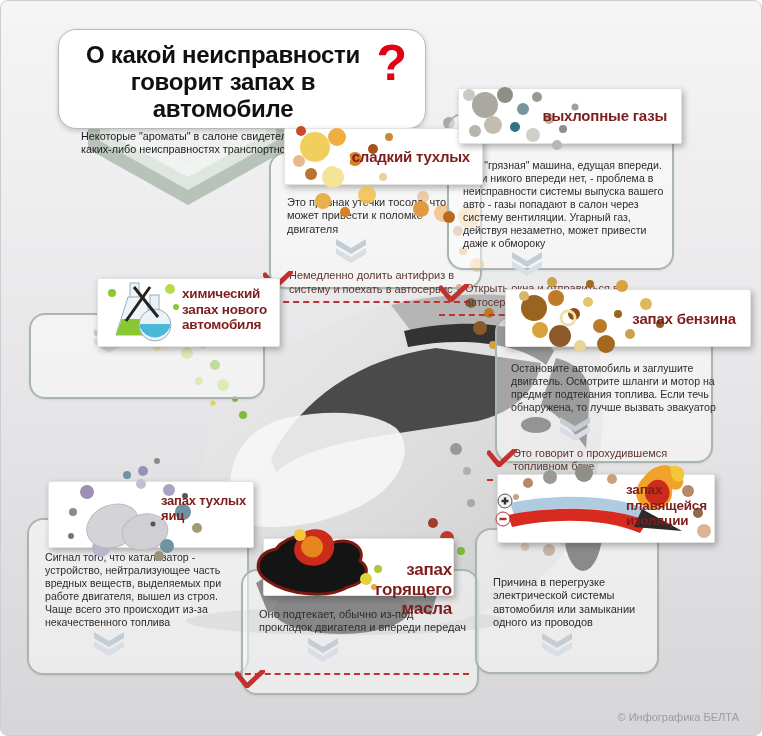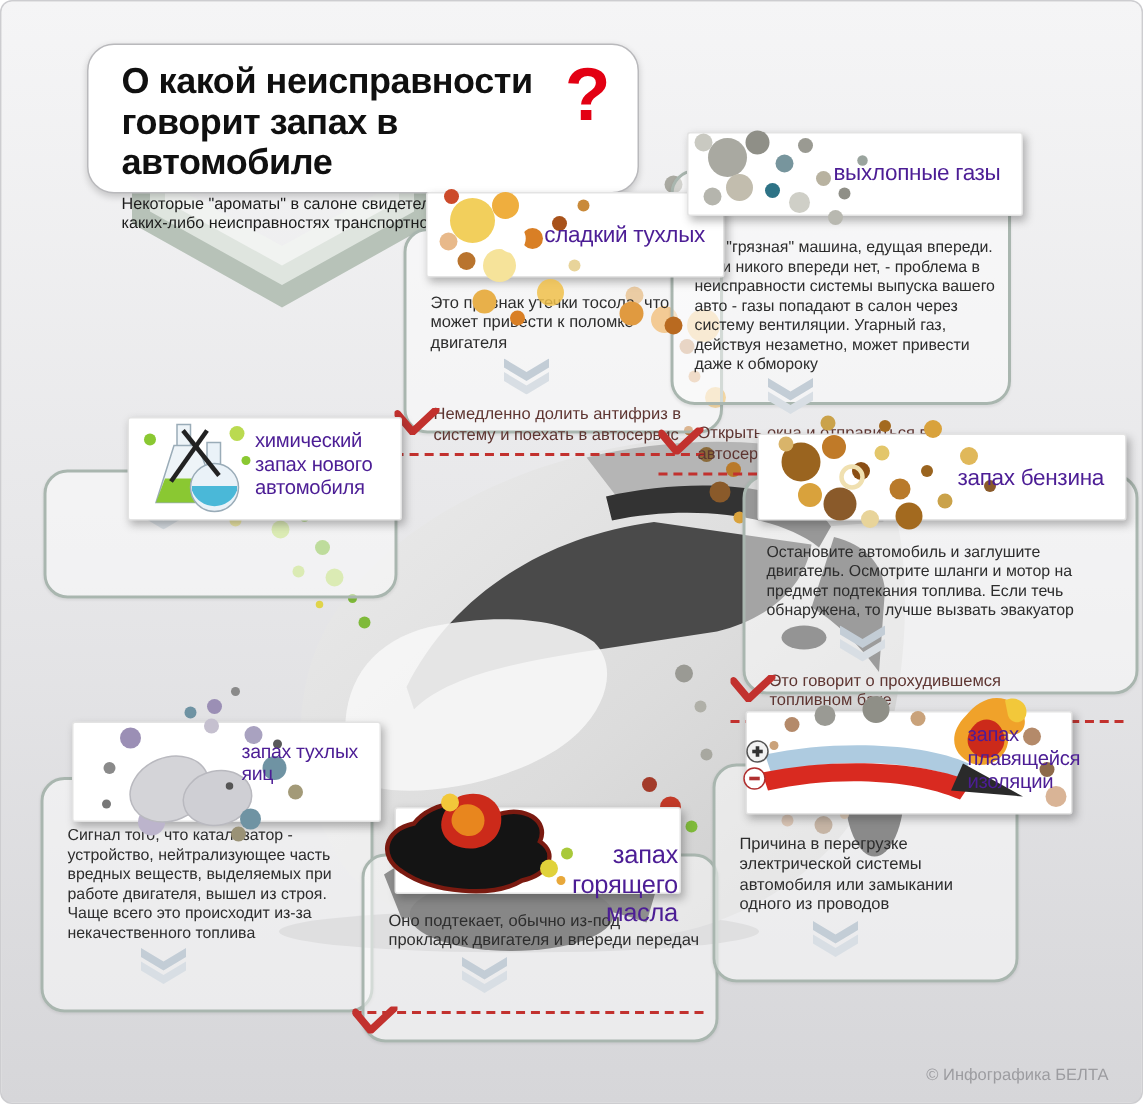--- a/index.html
+++ b/index.html
@@ -9,21 +9,21 @@
     background:linear-gradient(180deg,#f5f5f6 0%,#e7e7e9 50%,#d6d6d9 100%);
     font-family:"Liberation Sans","DejaVu Sans",sans-serif;
   }
   
   .title-box{
     position:absolute;left:57px;top:28px;width:368px;height:100px;z-index:4;
     background:#fff;border:1px solid #b9b9bc;border-radius:18px;
     box-shadow:0 2px 5px rgba(0,0,0,.18);box-sizing:border-box;
     padding:12px 60px 10px 22px;
   }
-  .title-box h1{margin:0;font-size:24px;line-height:1.12;color:#101010;letter-spacing:-.3px;}
+  .title-box h1{margin:0;font-size:24px;line-height:1.12;color:#101010;letter-spacing:-.3px;text-align:center;}
   .title-box .qmark{position:absolute;right:18px;top:4px;font-size:50px;font-weight:bold;color:#e30013;}
   .title-box .subtitle{margin-top:7px;font-size:10.8px;line-height:1.25;color:#1c1c1c;}
   .big-chev{position:absolute;left:86px;top:118px;z-index:1;}
   
   .panel{
     position:absolute;z-index:2;border:2px solid #a9b6af;border-radius:16px;
     background:rgba(253,253,254,.5);box-sizing:border-box;
     box-shadow:0 1px 2px rgba(0,0,0,.08);
   }
   .panel .body{margin:0;color:#2d2d2d;font-size:11px;line-height:1.22;}
@@ -31,41 +31,41 @@
   .action{position:relative;margin:1px 0 0 -24px;padding:0 0 5px 26px;
     border-bottom:2px dashed #c2312e;}
   .action .atext{margin:0;color:#5e3531;font-size:11px;line-height:1.22;}
   .check{position:absolute;left:0;top:2px;}
   
   #panel-sweet      {left:268px;top:151px;width:213px;height:137px;padding:42px 10px 0 16px;}
   #panel-exhaust    {left:446px;top:112px;width:227px;height:157px;padding:44px 8px 0 14px;}
   #panel-exhaust .body{font-size:10.6px;}
   #panel-chemical   {left:28px;top:312px;width:236px;height:86px;padding:14px 10px 0 30px;}
   #panel-chemical .chev{margin:0 0 1px 30px;}
-  #panel-petrol     {left:494px;top:315px;width:264px;height:147px;padding:44px 8px 0 14px;}
+  #panel-petrol     {left:494px;top:315px;width:218px;height:147px;padding:44px 8px 0 14px;}
   #panel-petrol .body{font-size:10.6px;}
   #panel-eggs       {left:26px;top:517px;width:222px;height:157px;padding:31px 8px 0 16px;}
   #panel-eggs .body{font-size:10.6px;}
   #panel-eggs .atext{font-size:10.6px;}
   #panel-oil        {left:240px;top:568px;width:238px;height:126px;padding:37px 8px 0 16px;}
-  #panel-insulation {left:474px;top:508px;width:204px;height:146px;padding:46px 2px 0 16px;}
+  #panel-insulation {left:474px;top:527px;width:184px;height:146px;padding:46px 2px 0 16px;}
   #panel-insulation .body{width:150px;}
   #panel-insulation .atext{font-size:10.4px;}
   
   .card{
     position:absolute;z-index:4;background:#fff;border:1px solid #e3e3e3;
     border-radius:2px;box-shadow:2px 3px 6px rgba(50,50,50,.35);
   }
-  .card .ctitle{position:absolute;color:#4c1d95;font-size:15px;line-height:1.15;letter-spacing:-.2px;}
+  .card .ctitle{position:absolute;color:#7f1d1d;font-size:15px;line-height:1.15;letter-spacing:-.2px;font-weight:bold;}
   .card svg.deco{position:absolute;pointer-events:none;overflow:visible;}
   #card-sweet     {left:283px;top:127px;width:197px;height:55px;}
   #card-sweet .ctitle{right:12px;top:19px;}
   #card-exhaust   {left:457px;top:87px;width:222px;height:54px;}
   #card-exhaust .ctitle{right:14px;top:18px;}
-  #card-chemical  {left:84px;top:277px;width:181px;height:67px;}
+  #card-chemical  {left:96px;top:277px;width:181px;height:67px;}
   #card-chemical .ctitle{left:84px;top:7px;font-size:13.5px;}
   #card-petrol    {left:504px;top:288px;width:244px;height:56px;}
   #card-petrol .ctitle{right:14px;top:20px;}
   #card-eggs      {left:47px;top:480px;width:204px;height:65px;}
   #card-eggs .ctitle{left:112px;top:12px;font-size:13px;}
   #card-oil       {left:262px;top:537px;width:189px;height:56px;}
   #card-oil .ctitle{left:88px;top:21px;font-size:17px;text-align:right;}
   #card-insulation{left:496px;top:473px;width:216px;height:67px;}
   #card-insulation .ctitle{left:128px;top:7px;font-size:13.5px;}
   
@@ -381,17 +381,17 @@
       <circle cx="13" cy="40" r="7" fill="#f2f2f2" stroke="#555"></circle>
       <rect x="9.5" y="38.8" width="7" height="2.4" fill="#333"></rect>
         <rect x="11.8" y="36.5" width="2.4" height="7" fill="#333"></rect>
       <circle cx="11" cy="58" r="7" fill="#fff" stroke="#b03030"></circle>
       <rect x="7.5" y="56.8" width="7" height="2.4" fill="#b03030"></rect>
       <path d="M150,48 L190,70 L142,66 Z" fill="#2a2a2a"></path>
       <path d="M152,16 C140,28 142,42 156,48 C170,52 182,42 180,28 C192,32 196,16 184,8 C172,0 160,6 152,16 Z" fill="#f0a22a"></path>
       <path d="M158,22 C150,30 152,40 162,44 C172,46 180,38 177,28 C174,18 164,16 158,22 Z" fill="#cc2a1a"></path>
       <path d="M178,6 C186,2 194,8 192,16 C190,22 182,22 180,16 Z" fill="#f2c83a"></path>
     </svg>
-    <div class="ctitle" style="width:84px;margin-left:19px;">запах плавящейся изоляции</div>
+    <div class="ctitle" style="width:84px;">запах плавящейся изоляции</div>
   </div>
 
   <div class="footer">© Инфографика БЕЛТА</div>
 </div>
 
 </body></html>

